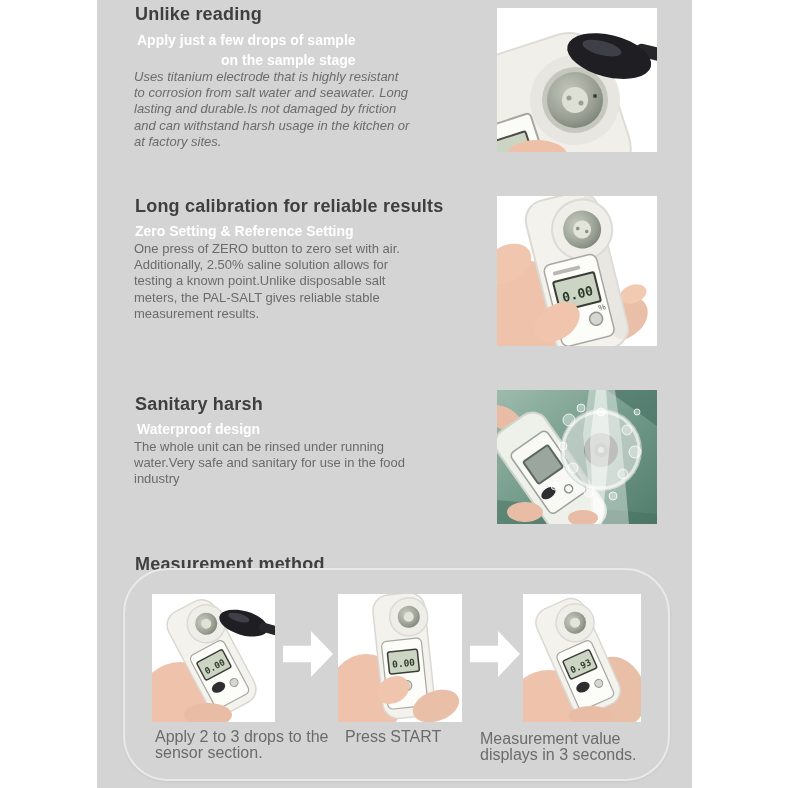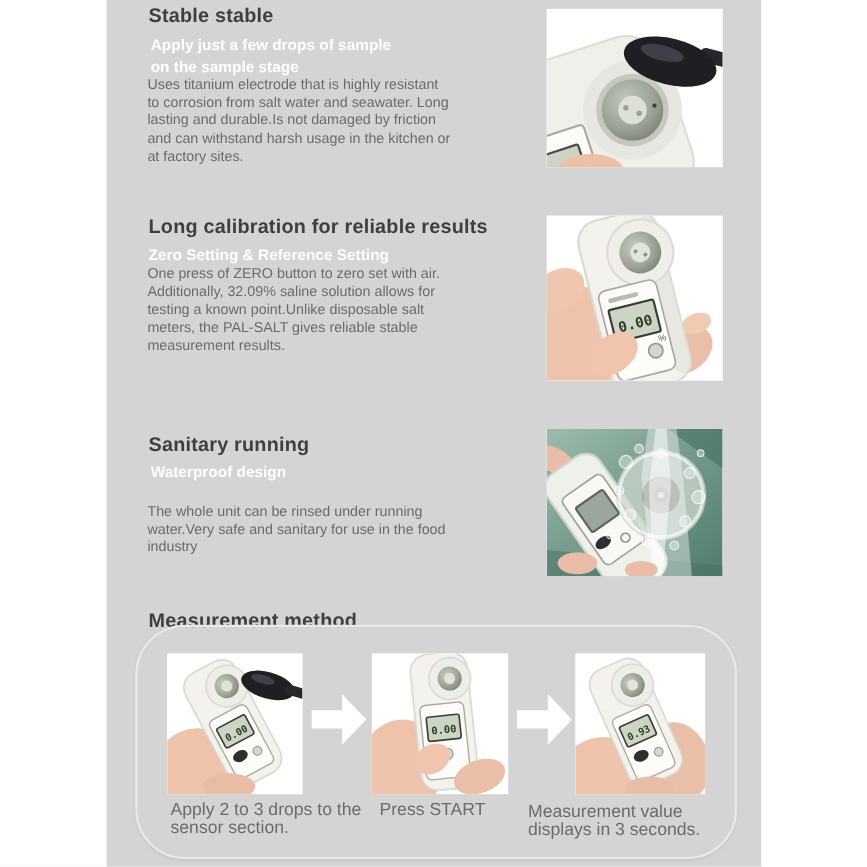--- a/index.html
+++ b/index.html
@@ -24,24 +24,24 @@
     position:absolute;width:50px;height:46px;background:#ffffff;
     clip-path:polygon(0 32%, 56% 32%, 56% 0, 100% 50%, 56% 100%, 56% 68%, 0 68%);
   }
   .lcd-txt{font-family:"DejaVu Sans Mono",monospace;font-weight:bold;fill:#2e3a2c;}
 </style>
 </head>
 <body>
 
 <div class="band"></div>
 
-<div class="title" style="left:135px;top:4px;">Stable stable</div>
-<div class="subtitle" style="left:137px;top:30px;">Apply just a few drops of sample
+<div class="title" style="left:135px;top:4px;">Unlike reading</div>
+<div class="subtitle" style="left:137px;top:30px;text-align:right;">Apply just a few drops of sample
 on the sample stage</div>
-<div class="bodytext" style="left:134px;top:69px;">Uses titanium electrode that is highly resistant
+<div class="bodytext" style="left:134px;top:69px;font-style:italic;">Uses titanium electrode that is highly resistant
 to corrosion from salt water and seawater. Long
 lasting and durable.Is not damaged by friction
 and can withstand harsh usage in the kitchen or
 at factory sites.</div>
 
 <div class="photo" style="left:497px;top:8px;width:160px;height:144px;">
   <svg width="160" height="144" viewBox="0 0 160 144">
     <defs>
       <radialGradient id="m1" cx="40%" cy="35%" r="80%">
         <stop offset="0%" stop-color="#c3c8bb"></stop>
@@ -69,21 +69,21 @@
       <rect x="-14" y="110" width="54" height="62" rx="4" fill="#fbfbf8" stroke="#a9a8a0" stroke-width="2"></rect>
       <rect x="-5" y="126" width="35" height="36" rx="2" fill="#ccd5c3" stroke="#4a4a46" stroke-width="2"></rect>
     </g>
     <ellipse cx="40" cy="147" rx="30" ry="15" fill="#eec0a8"></ellipse>
   </svg>
 </div>
 
 <div class="title" style="left:135px;top:196px;">Long calibration for reliable results</div>
 <div class="subtitle" style="left:135px;top:221px;">Zero Setting &amp; Reference Setting</div>
 <div class="bodytext" style="left:134px;top:241px;">One press of ZERO button to zero set with air.
-Additionally, 32.09% saline solution allows for
+Additionally, 2.50% saline solution allows for
 testing a known point.Unlike disposable salt
 meters, the PAL-SALT gives reliable stable
 measurement results.</div>
 
 <div class="photo" style="left:497px;top:196px;width:160px;height:150px;">
   <svg width="160" height="150" viewBox="0 0 160 150">
     <defs>
       <radialGradient id="m2" cx="40%" cy="35%" r="80%">
         <stop offset="0%" stop-color="#c8cdc0"></stop>
           <stop offset="60%" stop-color="#9ba295"></stop>
@@ -107,23 +107,23 @@
       <rect x="56" y="70" width="28" height="4" rx="2" fill="#b9b8b2"></rect>
       <rect x="54" y="80" width="42" height="30" rx="2" fill="#ccd5c3" stroke="#3b3b37" stroke-width="2"></rect>
       <text class="lcd-txt" x="75" y="102" font-size="13" text-anchor="middle">0.00</text>
       <text x="92" y="119" font-size="8" fill="#55554f">%</text>
       <circle cx="87" cy="126" r="6.5" fill="#d6d5cf" stroke="#96958f" stroke-width="1.5"></circle>
     </g>
     <ellipse cx="60" cy="126" rx="25" ry="17" fill="#f0c4ad" transform="rotate(-35 60 126)"></ellipse>
   </svg>
 </div>
 
-<div class="title" style="left:135px;top:394px;">Sanitary running</div>
+<div class="title" style="left:135px;top:394px;">Sanitary harsh</div>
 <div class="subtitle" style="left:137px;top:419px;">Waterproof design</div>
-<div class="bodytext" style="left:134px;top:439px;margin-top:18px;">The whole unit can be rinsed under running
+<div class="bodytext" style="left:134px;top:439px;">The whole unit can be rinsed under running
 water.Very safe and sanitary for use in the food
 industry</div>
 
 <div class="photo" style="left:497px;top:390px;width:160px;height:134px;">
   <svg width="160" height="134" viewBox="0 0 160 134">
     <defs>
       <linearGradient id="t3" x1="0" y1="0" x2="1" y2="1">
         <stop offset="0%" stop-color="#9dbbac"></stop>
           <stop offset="55%" stop-color="#6f9787"></stop>
           <stop offset="100%" stop-color="#517c6c"></stop>

